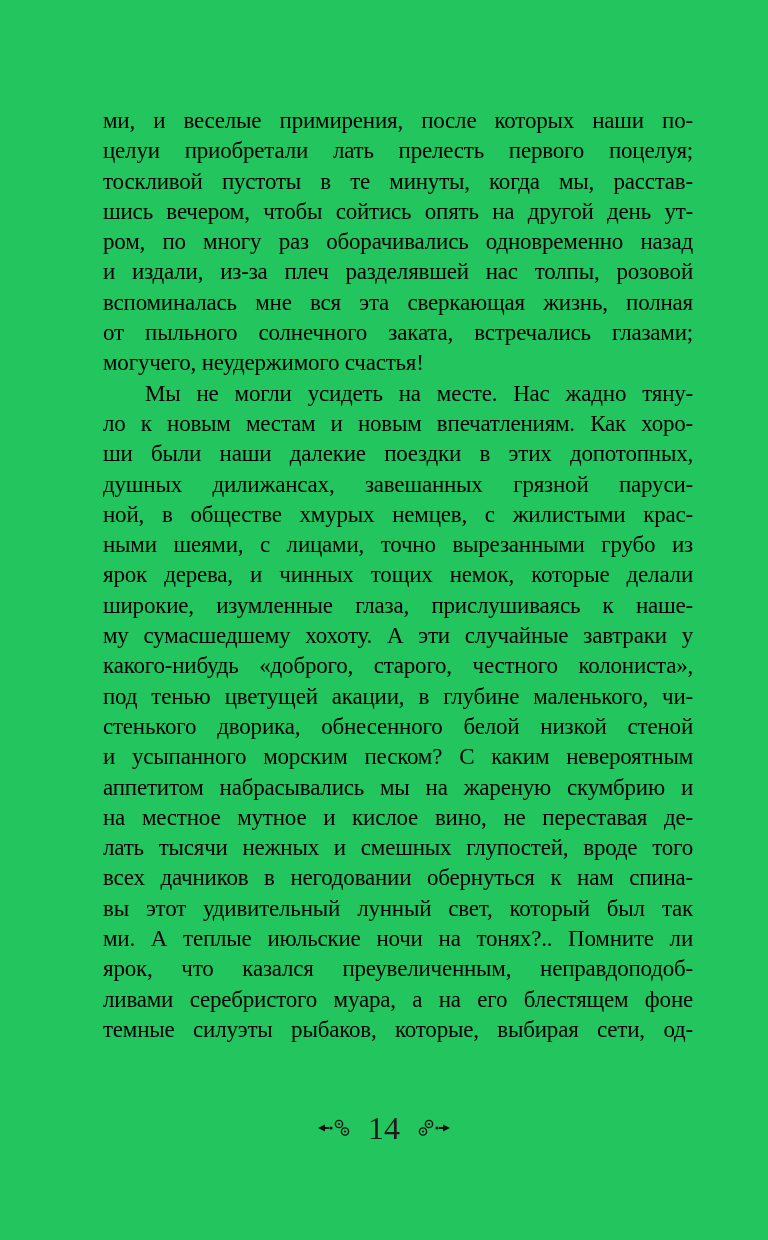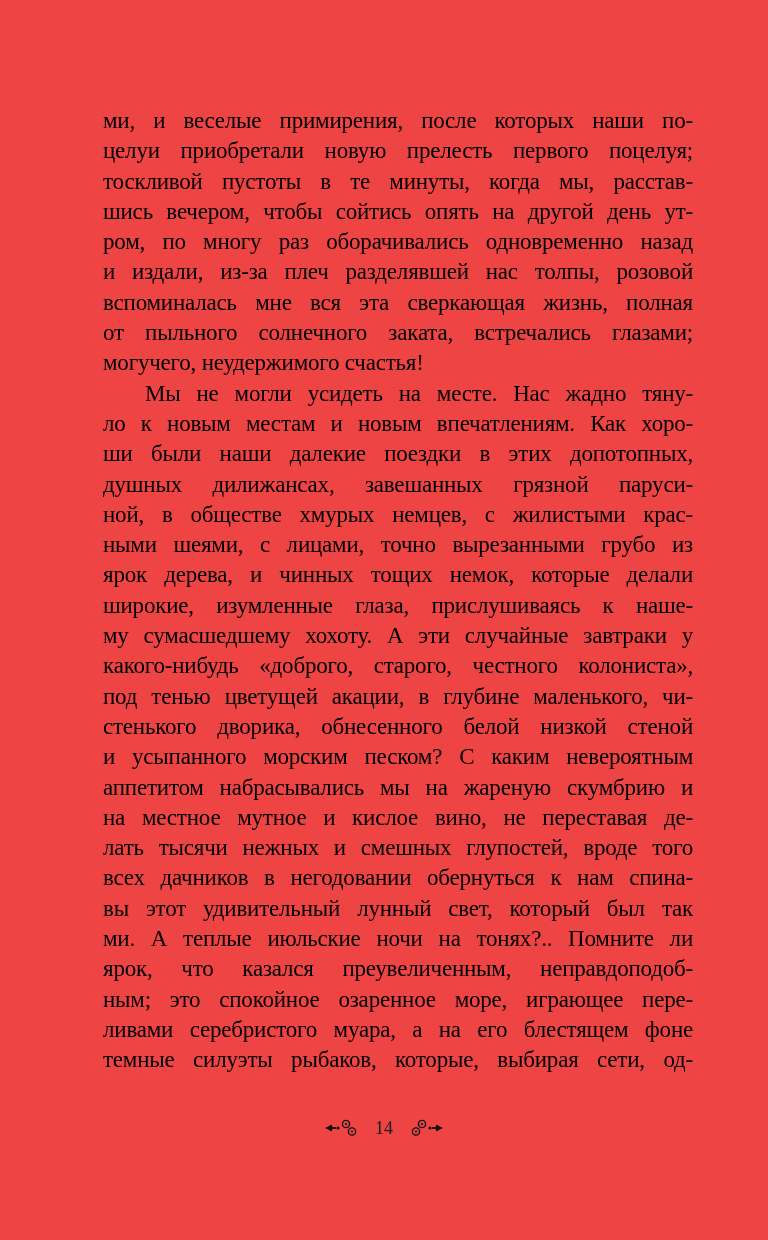--- a/index.html
+++ b/index.html
@@ -4,21 +4,21 @@
 <style>
   html, body {
     margin: 0;
     padding: 0;
     background: #ffffff;
   }
   .page {
     position: relative;
     width: 768px;
     height: 1240px;
-    background: #ef4444;
+    background: #22c55e;
     overflow: hidden;
     font-family: "Liberation Serif", "DejaVu Serif", serif;
     color: #000000;
   }
   .text-block {
     position: absolute;
     left: 103px;
     top: 106px;
     width: 590px;
     font-size: 23px;
@@ -39,40 +39,40 @@
     position: absolute;
     left: 0;
     top: 1114px;
     width: 768px;
     display: flex;
     justify-content: center;
     align-items: center;
     gap: 16px;
   }
   .page-number {
-    font-size: 18px;
+    font-size: 32px;
     line-height: 28px;
     color: #1a1a1a;
   }
   .fleuron {
     display: inline-block;
     width: 34px;
     height: 18px;
   }
   .fleuron svg { display: block; }
   .fleuron.right svg { transform: scaleX(-1); }
 </style>
 </head>
 <body>
 
 <div class="page">
 
   <div class="text-block" id="text-block">
       <div class="line">ми, и веселые примирения, после которых наши по-</div>
-      <div class="line">целуи приобретали новую прелесть первого поцелуя;</div>
+      <div class="line">целуи приобретали лать прелесть первого поцелуя;</div>
       <div class="line">тоскливой пустоты в те минуты, когда мы, расстав-</div>
       <div class="line">шись вечером, чтобы сойтись опять на другой день ут-</div>
       <div class="line">ром, по многу раз оборачивались одновременно назад</div>
       <div class="line">и издали, из-за плеч разделявшей нас толпы, розовой</div>
       <div class="line">вспоминалась мне вся эта сверкающая жизнь, полная</div>
       <div class="line">от пыльного солнечного заката, встречались глазами;</div>
       <div class="line paragraph-end">могучего, неудержимого счастья!</div>
       <div class="line paragraph-start">Мы не могли усидеть на месте. Нас жадно тяну-</div>
       <div class="line">ло к новым местам и новым впечатлениям. Как хоро-</div>
       <div class="line">ши были наши далекие поездки в этих допотопных,</div>
@@ -86,21 +86,20 @@
       <div class="line">под тенью цветущей акации, в глубине маленького, чи-</div>
       <div class="line">стенького дворика, обнесенного белой низкой стеной</div>
       <div class="line">и усыпанного морским песком? С каким невероятным</div>
       <div class="line">аппетитом набрасывались мы на жареную скумбрию и</div>
       <div class="line">на местное мутное и кислое вино, не переставая де-</div>
       <div class="line">лать тысячи нежных и смешных глупостей, вроде того</div>
       <div class="line">всех дачников в негодовании обернуться к нам спина-</div>
       <div class="line">вы этот удивительный лунный свет, который был так</div>
       <div class="line">ми. А теплые июльские ночи на тонях?.. Помните ли</div>
       <div class="line">ярок, что казался преувеличенным, неправдоподоб-</div>
-      <div class="line">ным; это спокойное озаренное море, играющее пере-</div>
       <div class="line">ливами серебристого муара, а на его блестящем фоне</div>
       <div class="line">темные силуэты рыбаков, которые, выбирая сети, од-</div>
     </div>
 
   <div class="footer">
     <span class="fleuron left">
       <svg width="34" height="18" viewBox="0 0 34 18" xmlns="http://www.w3.org/2000/svg">
         <path d="M0 9 L7 5.5 L7 12.5 Z" fill="#111"></path>
         <rect x="6" y="8" width="5" height="2" fill="#111"></rect>
         <circle cx="13" cy="9" r="1.6" fill="#111"></circle>

